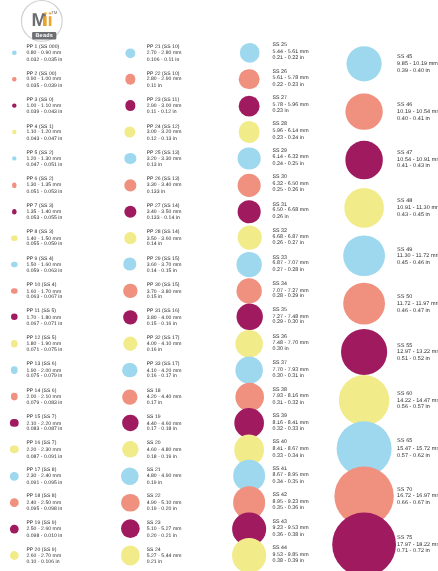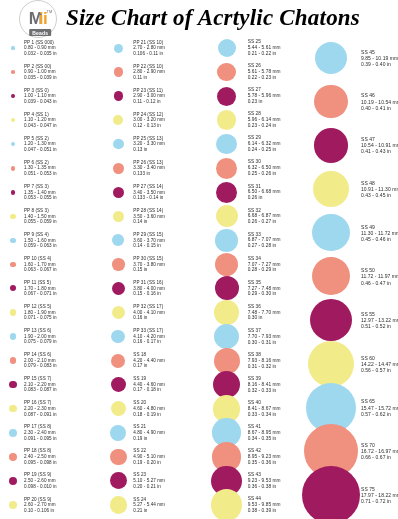--- a/index.html
+++ b/index.html
@@ -130,21 +130,20 @@
   <div class="header">
     <div class="logo">
       <span class="logo-ring"></span>
       <span class="logo-mark">
         <span class="logo-m">M</span>
         <span class="logo-ii">ii</span>
         <span class="logo-tm">TM</span>
       </span>
       <span class="logo-beads">Beads</span>
     </div>
-    <h1 class="title">Size Chart of  Acrtylic Chatons</h1>
   </div>
 
   <div class="columns">
     <div class="col col-1">
         <div class="row" style="height: 24.05px;">
           <div class="swatch-cell">
             <span class="dot" style="width: 3.2px; height: 3.2px; background: rgb(158, 216, 239);"></span>
           </div>
           <div class="info">
             <span class="code">PP 1 (SS 000)</span>

